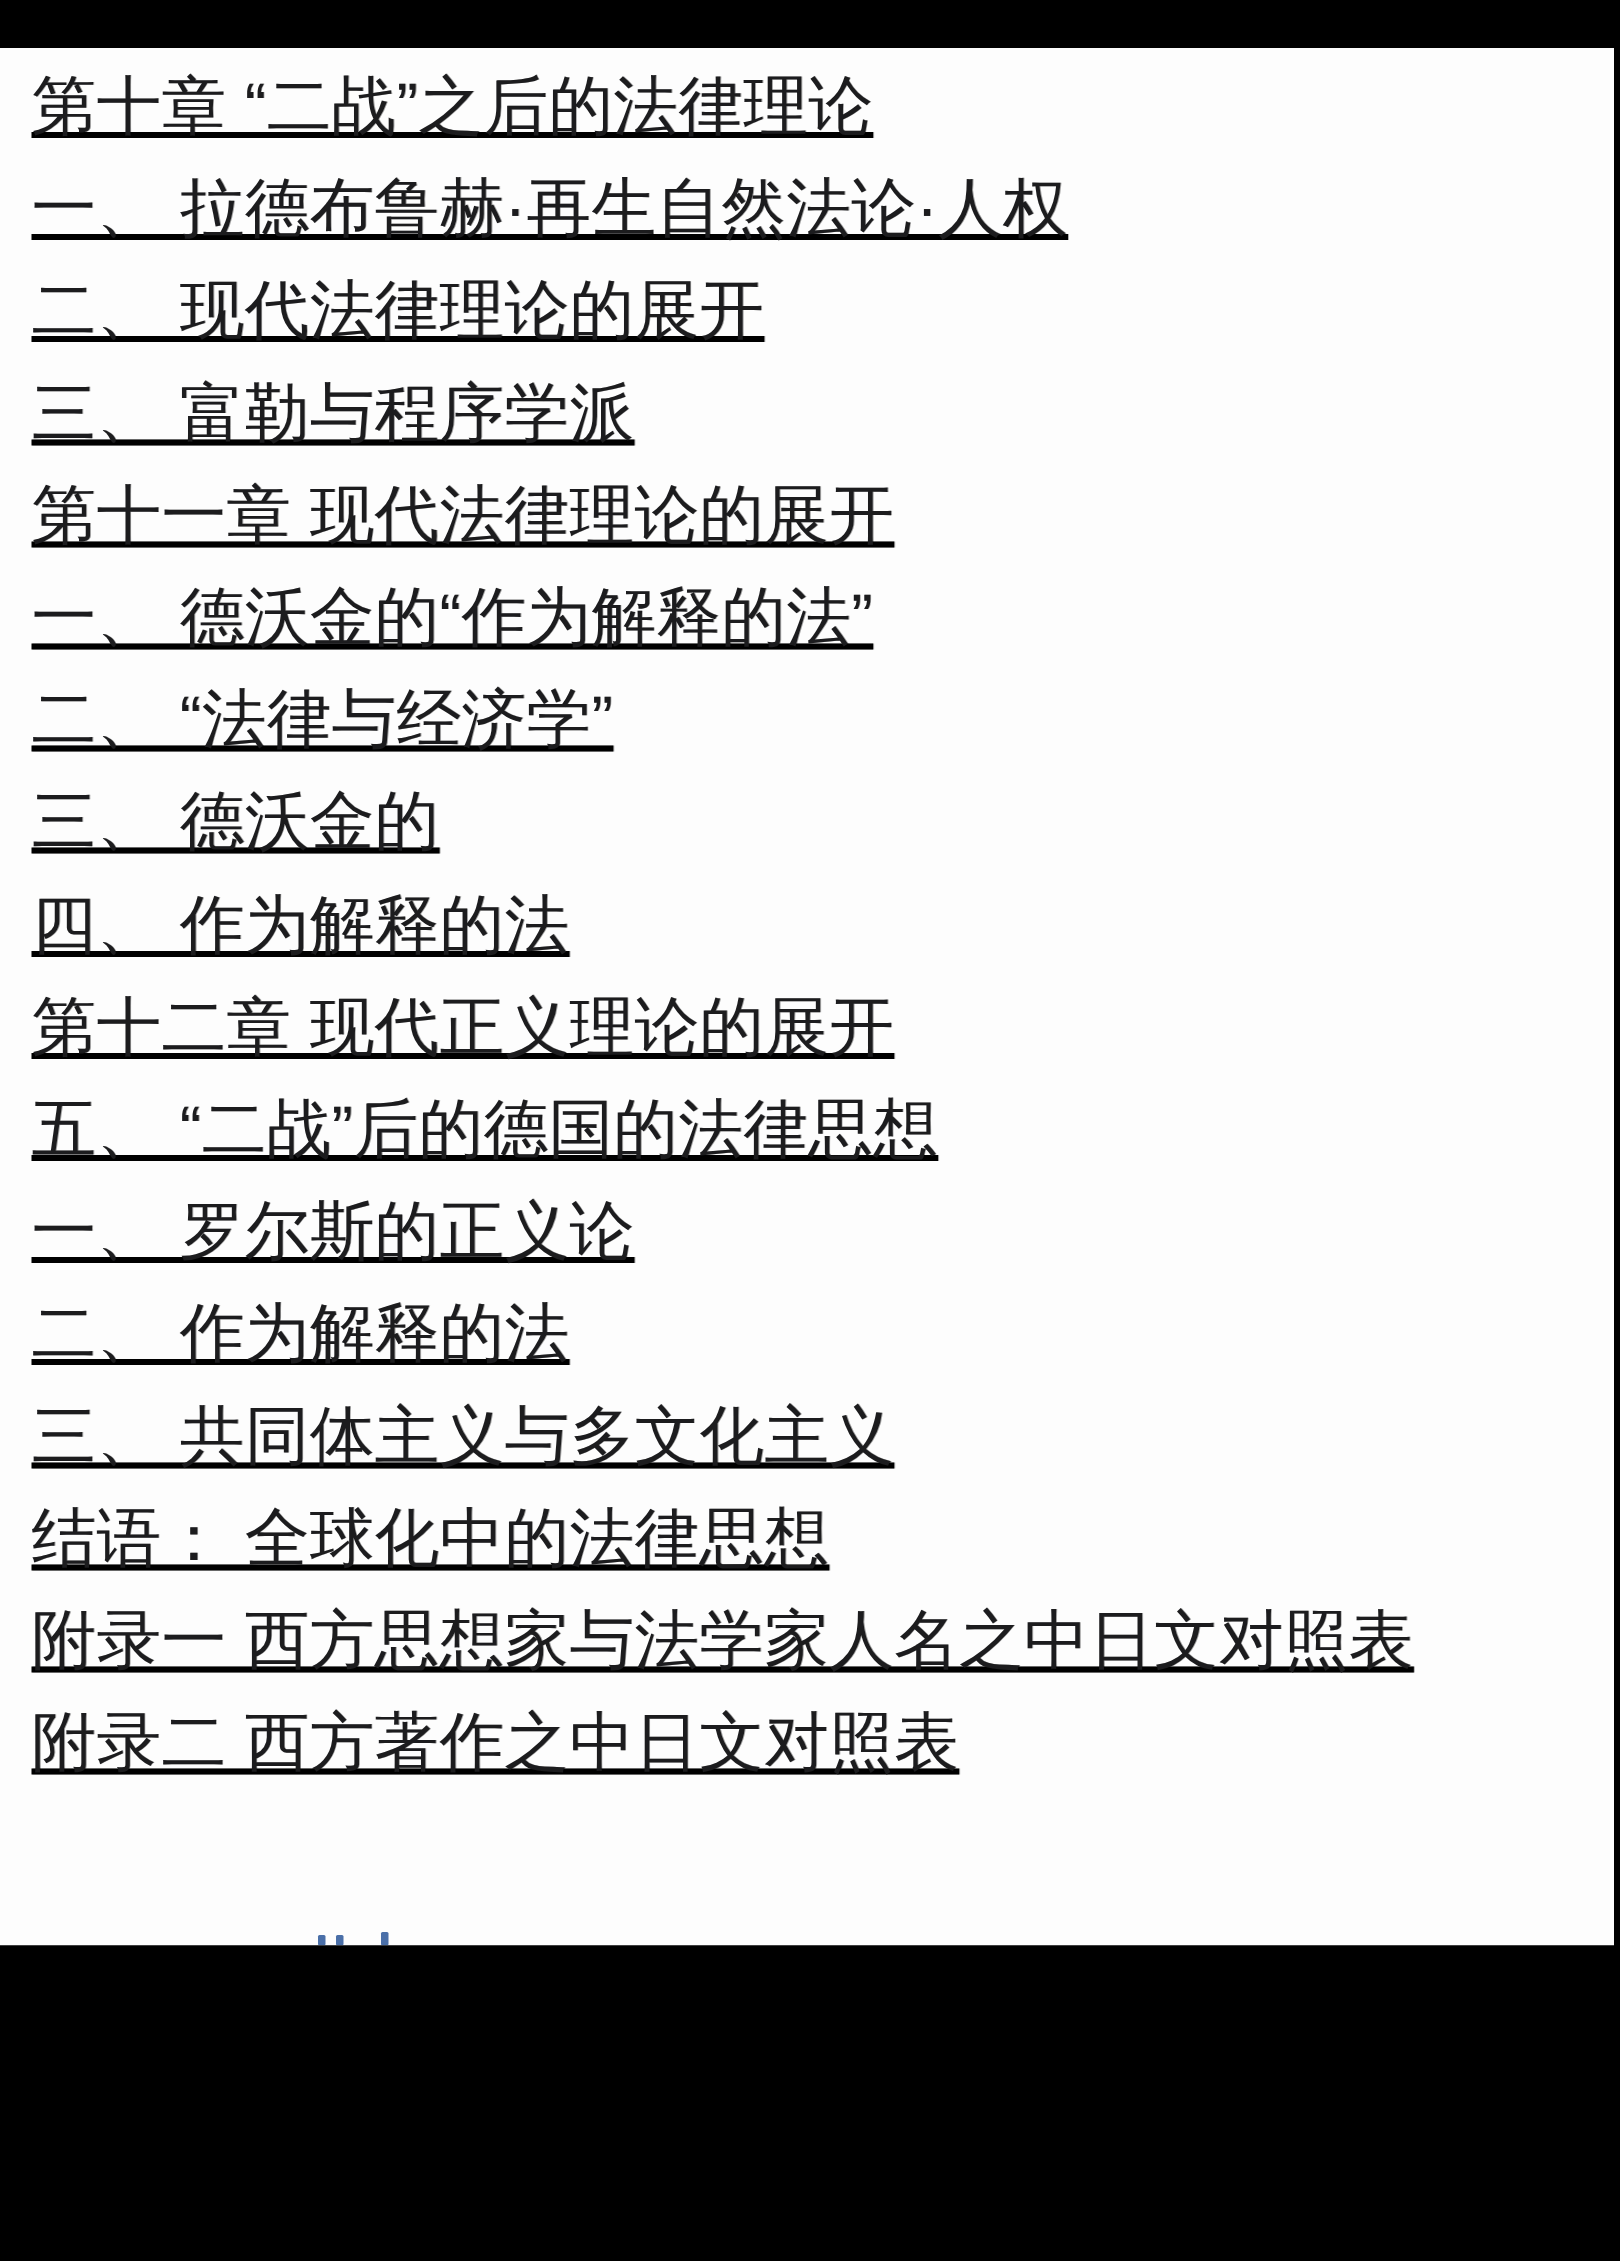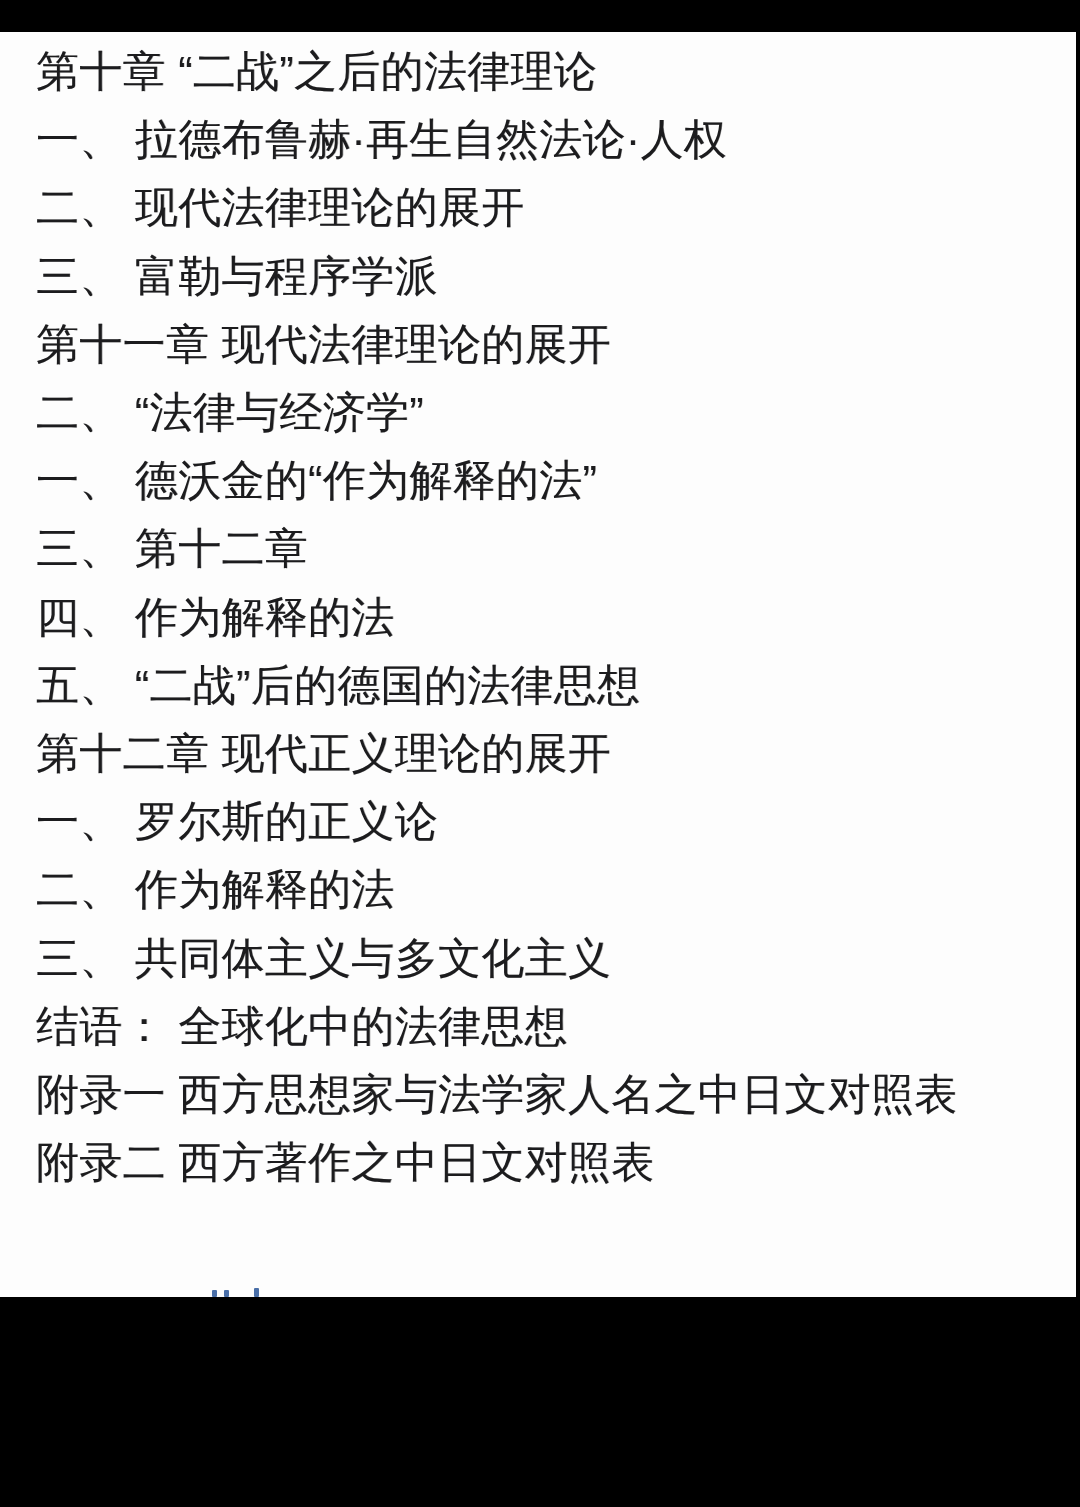--- a/index.html
+++ b/index.html
@@ -41,21 +41,22 @@
     background: var(--bg);
   }
   .paper {
     position: absolute;
     left: 0; top: 32px;
     width: 1076px; height: 1265px;
     background: var(--paper);
     overflow: hidden;
   }
   .toc {
-    padding: 5px 0 0 36px;
+    padding: 5px 0 0 21px;
+    text-decoration: underline;
   }
   .toc-line {
     font-size: 43px;
     line-height: 68.2px;
     letter-spacing: 0.3px;
     color: var(--ink);
     white-space: pre;
     font-weight: 500;
     text-shadow: 0.6px 0 0 rgba(0,0,0,0.35);
   }
@@ -76,26 +77,26 @@
 <div class="stage">
 
   <div class="paper">
     <div class="toc">
 
     <div class="toc-line">第十章 “二战”之后的法律理论</div>
         <div class="toc-line">一、 拉德布鲁赫·再生自然法论·人权</div>
         <div class="toc-line">二、 现代法律理论的展开</div>
         <div class="toc-line">三、 富勒与程序学派</div>
         <div class="toc-line">第十一章 现代法律理论的展开</div>
+        <div class="toc-line">一、 德沃金的“作为解释的法”</div>
         <div class="toc-line">二、 “法律与经济学”</div>
-        <div class="toc-line">一、 德沃金的“作为解释的法”</div>
-        <div class="toc-line">三、 第十二章</div>
+        <div class="toc-line">三、 德沃金的</div>
         <div class="toc-line">四、 作为解释的法</div>
+        <div class="toc-line">第十二章 现代正义理论的展开</div>
         <div class="toc-line">五、 “二战”后的德国的法律思想</div>
-        <div class="toc-line">第十二章 现代正义理论的展开</div>
         <div class="toc-line">一、 罗尔斯的正义论</div>
         <div class="toc-line">二、 作为解释的法</div>
         <div class="toc-line">三、 共同体主义与多文化主义</div>
         <div class="toc-line">结语： 全球化中的法律思想</div>
         <div class="toc-line">附录一 西方思想家与法学家人名之中日文对照表</div>
         <div class="toc-line">附录二 西方著作之中日文对照表</div>
       </div>
 
     <div class="fragment f1"></div>
     <div class="fragment f2"></div>

